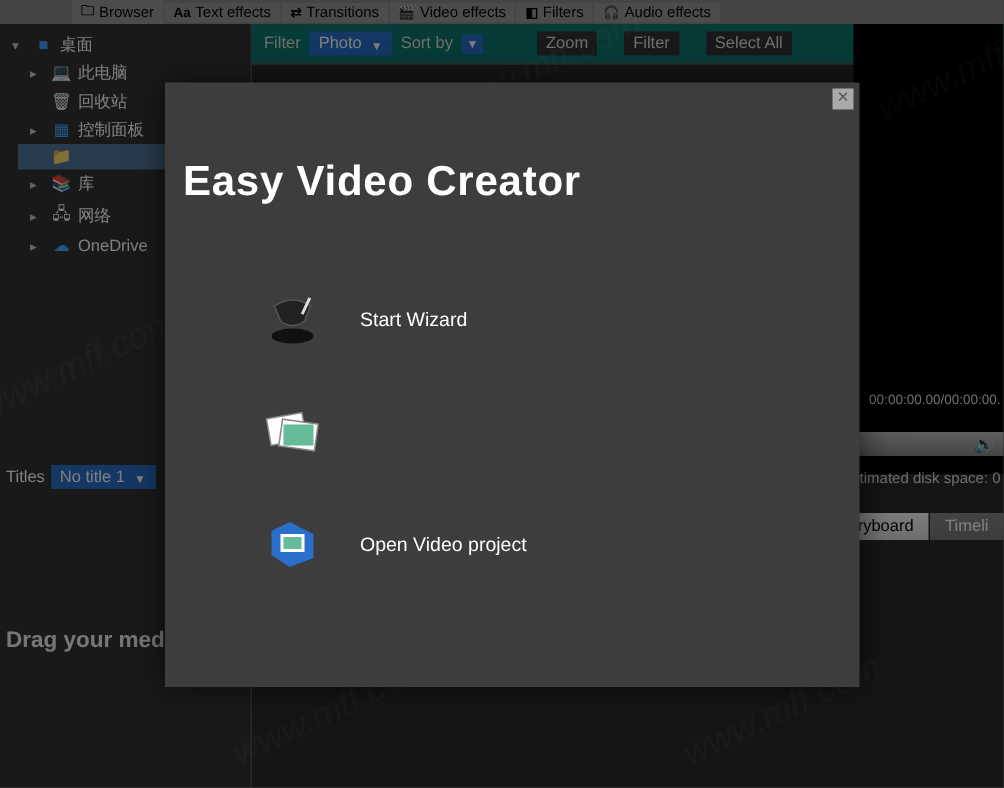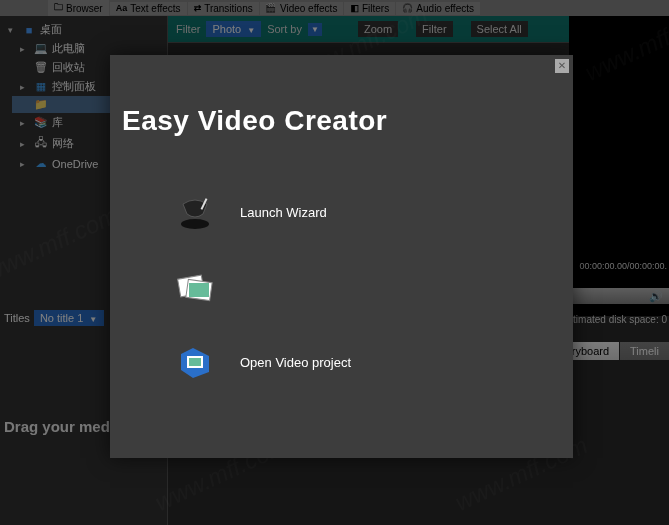--- a/index.html
+++ b/index.html
@@ -175,21 +175,21 @@
   <div class="dialog-title">Easy Video Creator</div>
   <div class="dialog-items">
     <div class="dialog-item">
       <div class="picon">
         <svg width="40" height="40" viewBox="0 0 40 40">
             <ellipse cx="20" cy="32" rx="14" ry="5" fill="#111"></ellipse>
             <path d="M8 12 Q20 4 32 12 L28 22 Q20 28 12 22 Z" fill="#222" stroke="#555"></path>
             <rect x="28" y="6" width="2" height="12" fill="#ddd" transform="rotate(25 29 12)"></rect>
           </svg>
       </div>
-      <div class="label">Launch Wizard</div>
+      <div class="label">Start Wizard</div>
     </div>
     <div class="dialog-item">
       <div class="picon">
         <svg width="40" height="40" viewBox="0 0 40 40">
             <rect x="4" y="10" width="24" height="18" fill="#fff" stroke="#888" transform="rotate(-10 16 19)"></rect>
             <rect x="12" y="14" width="24" height="18" fill="#fff" stroke="#888" transform="rotate(8 24 23)"></rect>
             <rect x="14" y="16" width="20" height="14" fill="#6b9"></rect>
           </svg>
       </div>
     </div>

